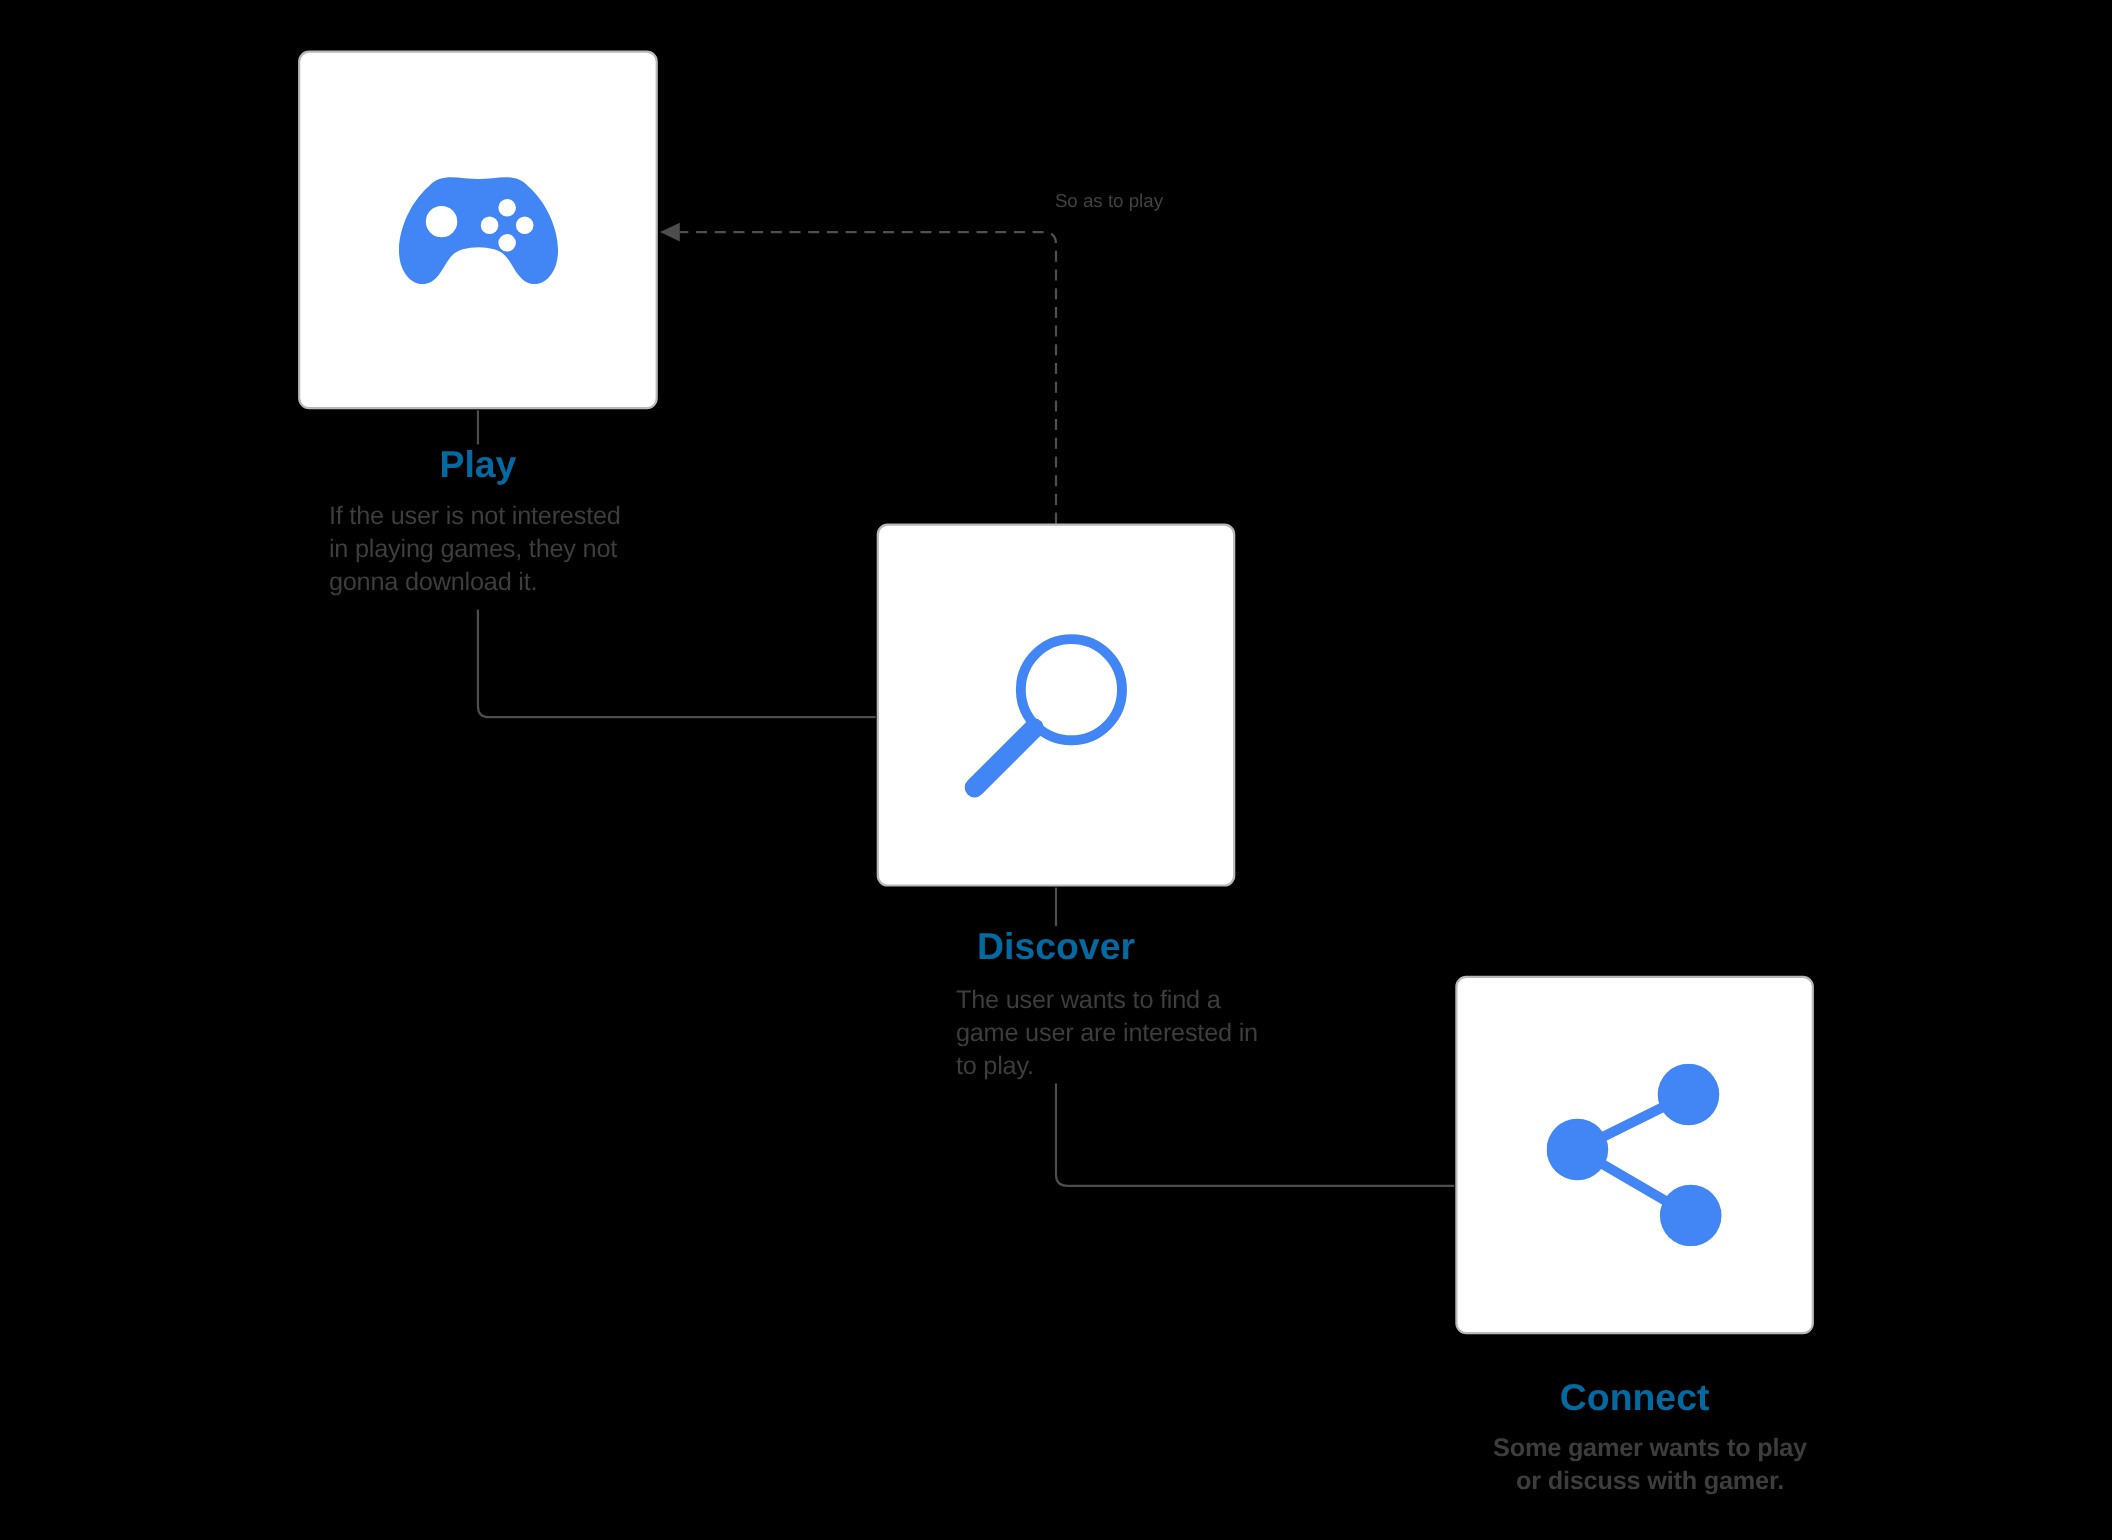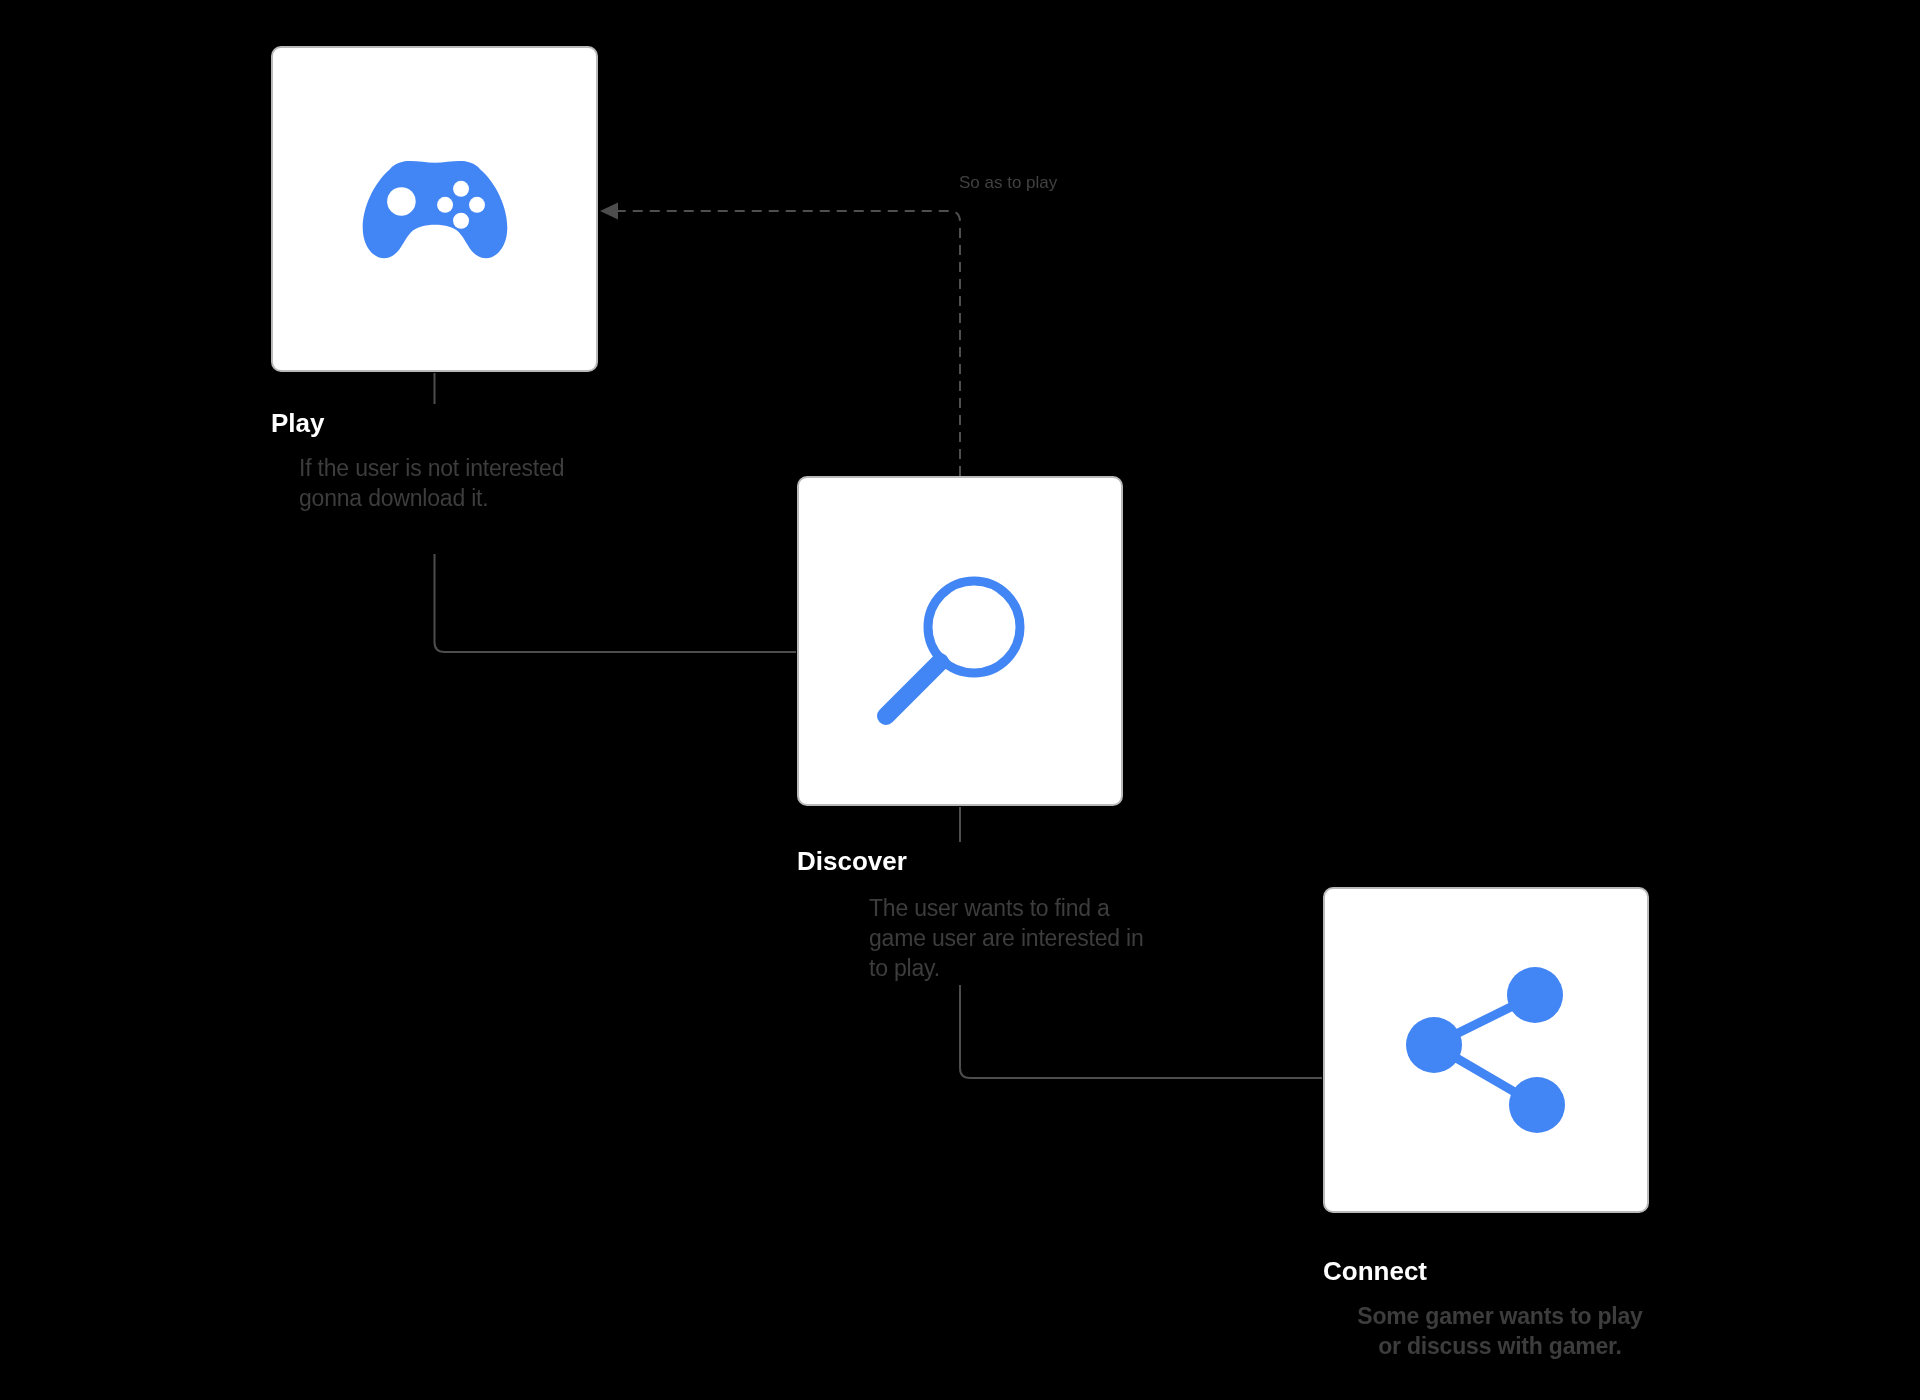--- a/index.html
+++ b/index.html
@@ -33,25 +33,25 @@
     justify-content: center;
   }
   #card-play     { left: 271px;  top: 46px;  width: 327px; height: 326px; }
   #card-discover { left: 797px;  top: 476px; width: 326px; height: 330px; }
   #card-connect  { left: 1323px; top: 887px; width: 326px; height: 326px; }
 
   #search-icon-svg { transform: translate(-10px, 10px); }
 
   .node-title {
     position: absolute;
-    font-size: 26px;
+    font-size: 34px;
     line-height: 40px;
     font-weight: 700;
-    color: #ffffff;
-    text-align: left;
+    color: #0369a1;
+    text-align: center;
     white-space: nowrap;
   }
   #title-play     { left: 271px;  top: 403px;  width: 327px; }
   #title-discover { left: 797px;  top: 841px;  width: 326px; }
   #title-connect  { left: 1323px; top: 1251px; width: 326px; }
 
   .node-desc {
     position: absolute;
     font-size: 23px;
     line-height: 30px;
@@ -102,20 +102,21 @@
       <circle fill="#ffffff" cx="60" cy="66" r="17"></circle>
       <circle fill="#ffffff" cx="131" cy="51" r="9.5"></circle>
       <circle fill="#ffffff" cx="112" cy="70" r="9.5"></circle>
       <circle fill="#ffffff" cx="150" cy="70" r="9.5"></circle>
       <circle fill="#ffffff" cx="131" cy="89" r="9.5"></circle>
     </svg>
   </div>
   <div class="node-title" id="title-play">Play</div>
   <div class="node-desc" id="desc-play">
     <div>If the user is not interested</div>
+    <div>in playing games, they not</div>
     <div>gonna download it.</div>
   </div>
 
   <div class="card" id="card-discover">
     <svg id="search-icon-svg" width="168" height="168" viewBox="0 0 168 168" xmlns="http://www.w3.org/2000/svg">
       <circle cx="108" cy="60" r="46" stroke="#4285f4" stroke-width="9" fill="none"></circle>
       <line x1="74" y1="95" x2="20" y2="149" stroke="#4285f4" stroke-width="18" stroke-linecap="round"></line>
     </svg>
   </div>
   <div class="node-title" id="title-discover">Discover</div>

